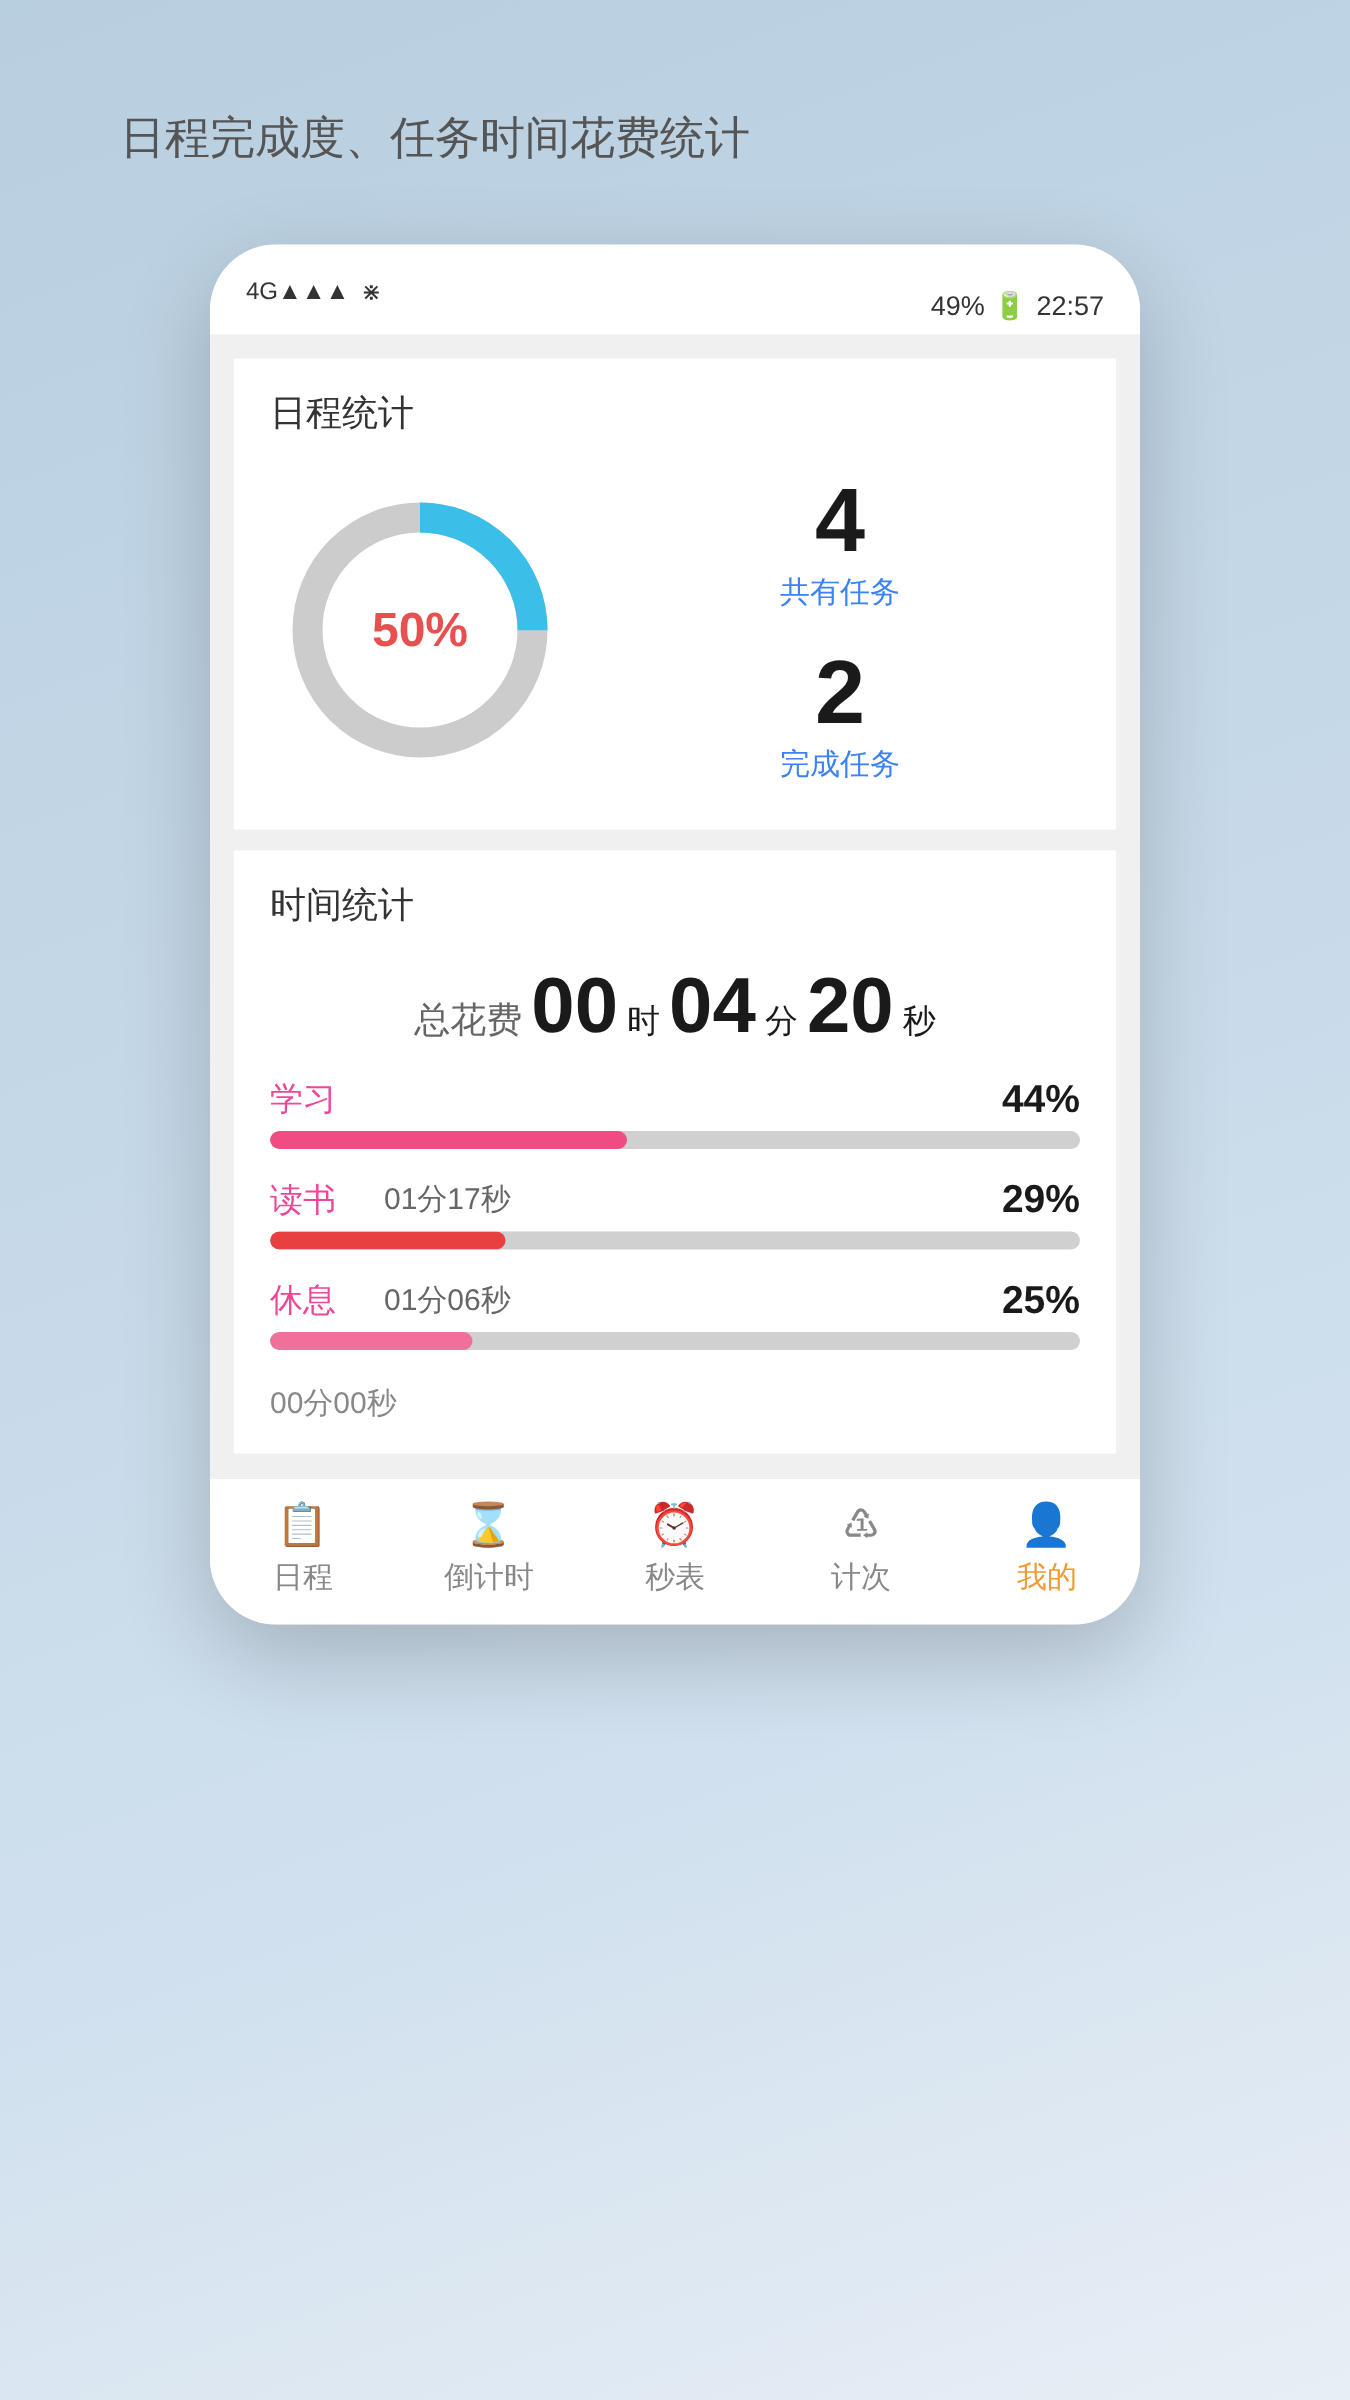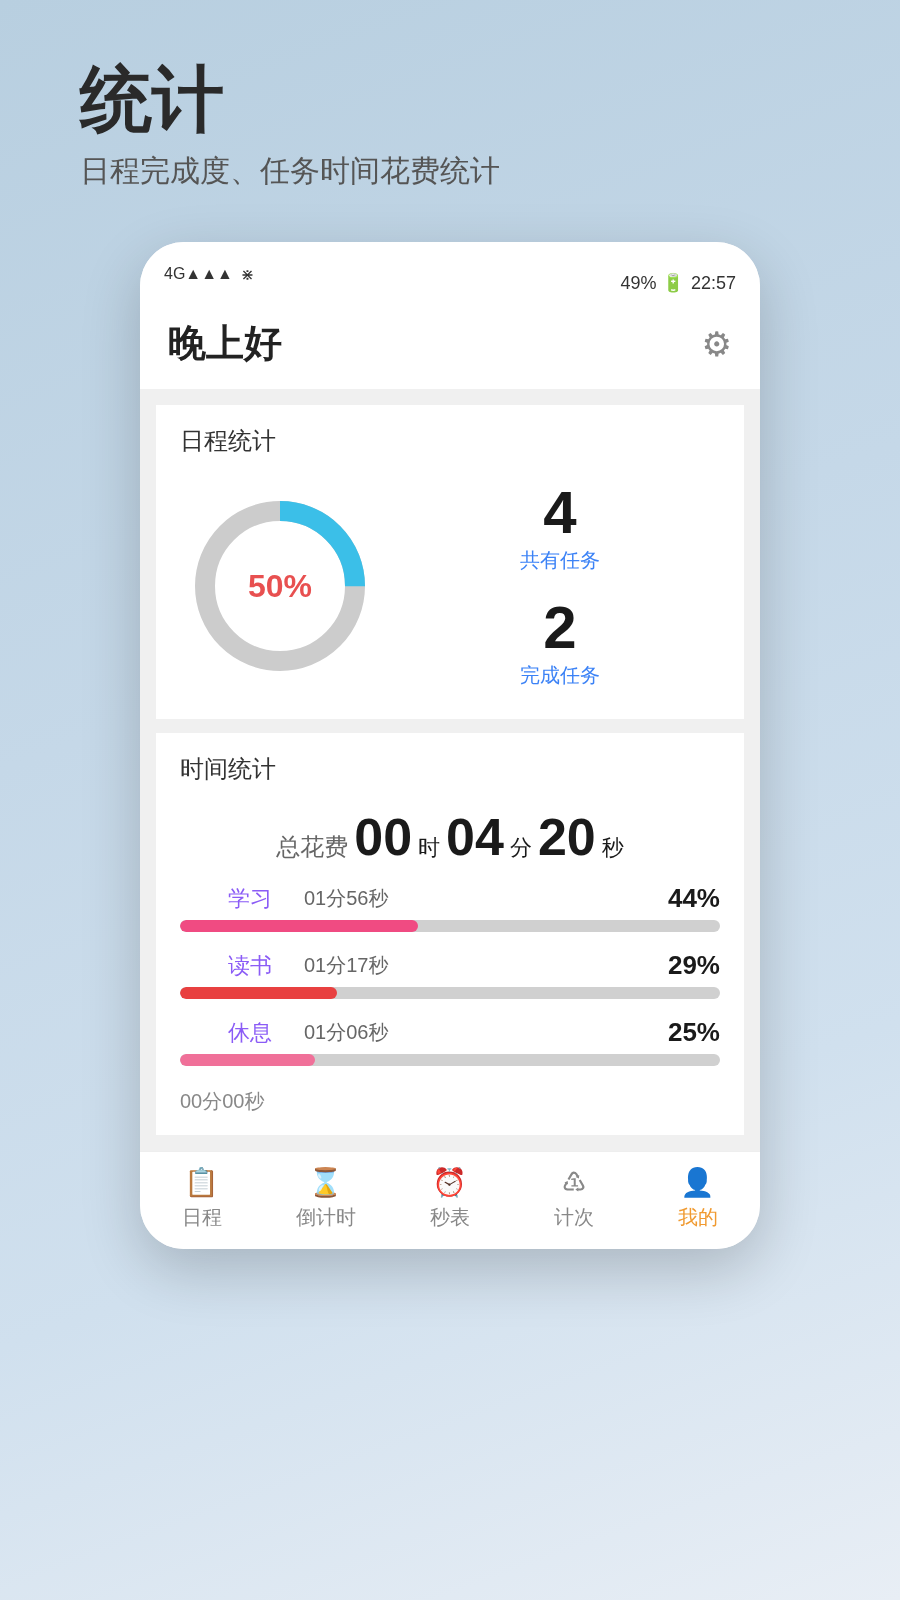--- a/index.html
+++ b/index.html
@@ -196,23 +196,22 @@
       flex-direction: column;
       gap: 6px;
     }
     .progress-header {
       display: flex;
       align-items: center;
       justify-content: space-between;
     }
     .progress-name {
       font-size: 22px;
-      color: #8b5cf6;
+      color: #ec4899;
       width: 60px;
-      margin-left: 48px;
     }
     .progress-time {
       font-size: 20px;
       color: #666;
       flex: 1;
       padding-left: 16px;
     }
     .progress-pct {
       font-size: 26px;
       font-weight: 600;
@@ -268,42 +267,37 @@
     }
     .partial-text {
       font-size: 20px;
       color: #888;
     }
   </style>
 </head>
 <body>
 
 <div class="page-header">
-  <div class="page-title">统计</div>
   <div class="page-subtitle">日程完成度、任务时间花费统计</div>
 </div>
 
 <div class="phone">
 
   <div class="status-bar">
     <div class="status-left">
       <span class="signal-icon">4G▲▲▲</span>
       <span class="wifi-icon">⋇</span>
     </div>
     <div class="status-right">
       <span>49%</span>
       <span>🔋</span>
       <span>22:57</span>
     </div>
   </div>
 
-  <div class="app-header">
-    <span class="greeting">晚上好</span>
-    <span class="gear-icon">⚙</span>
-  </div>
 
   <div class="scroll-content">
 
     <div class="card">
       <div class="card-title">日程统计</div>
       <div class="schedule-content">
 
         <div class="donut-wrapper">
           <svg viewBox="0 0 200 200">
 
@@ -340,21 +334,20 @@
         <span class="time-unit">分</span>
         <span class="time-big">20</span>
         <span class="time-unit">秒</span>
       </div>
 
       <div class="progress-items">
 
         <div class="progress-row">
           <div class="progress-header">
             <span class="progress-name">学习</span>
-            <span class="progress-time">01分56秒</span>
             <span class="progress-pct">44%</span>
           </div>
           <div class="progress-bar-bg">
             <div class="progress-bar-fill bar-pink" style="width:44%"></div>
           </div>
         </div>
 
         <div class="progress-row">
           <div class="progress-header">
             <span class="progress-name">读书</span>

